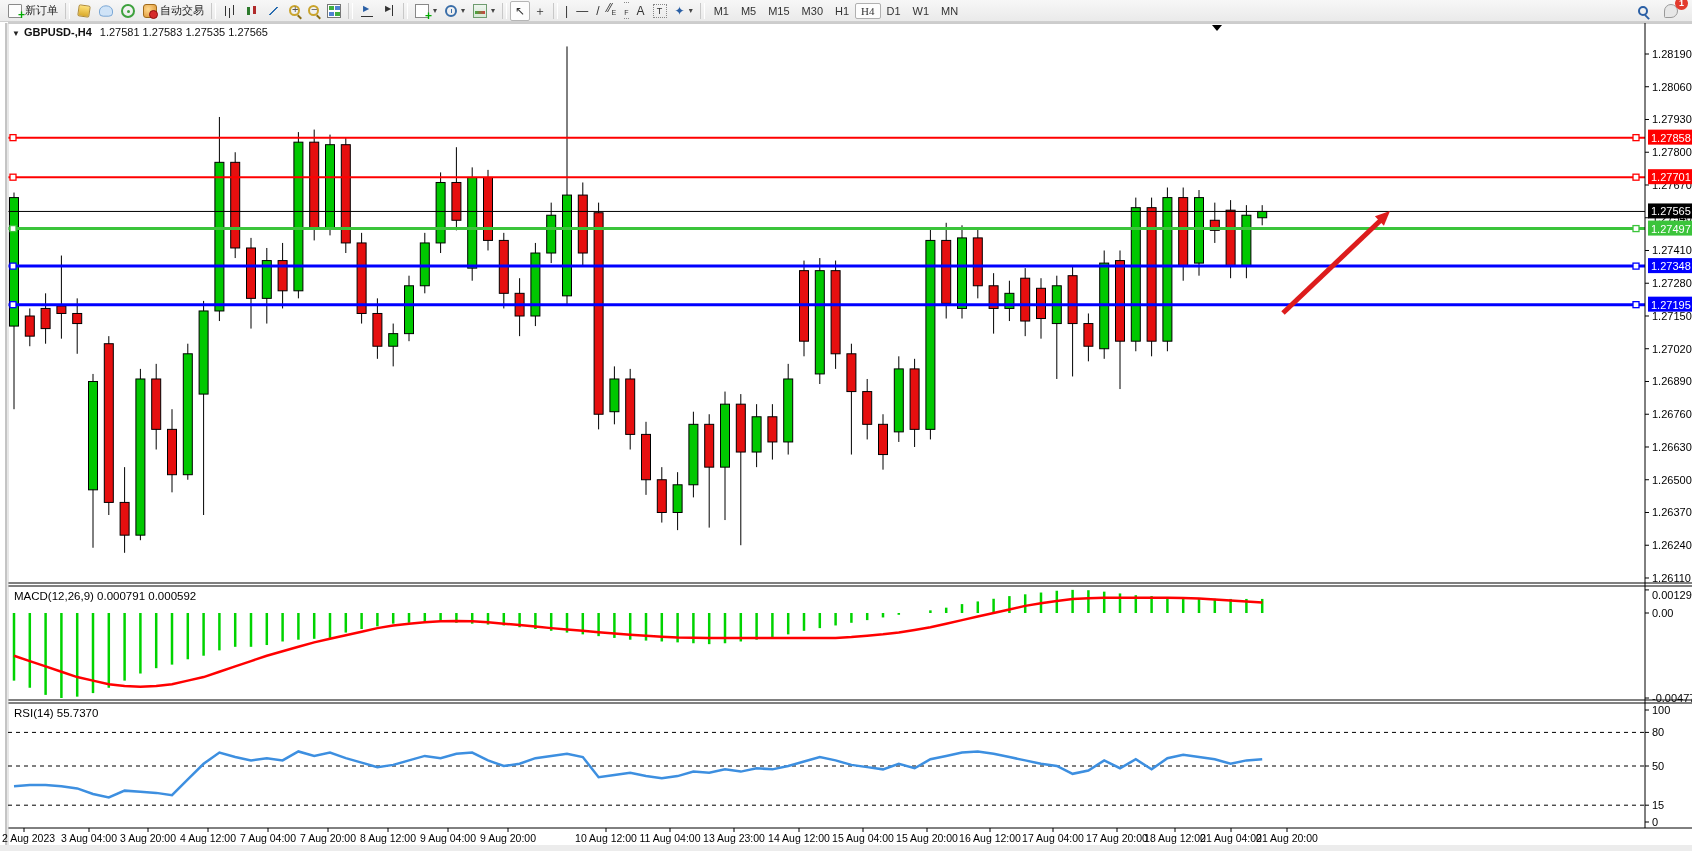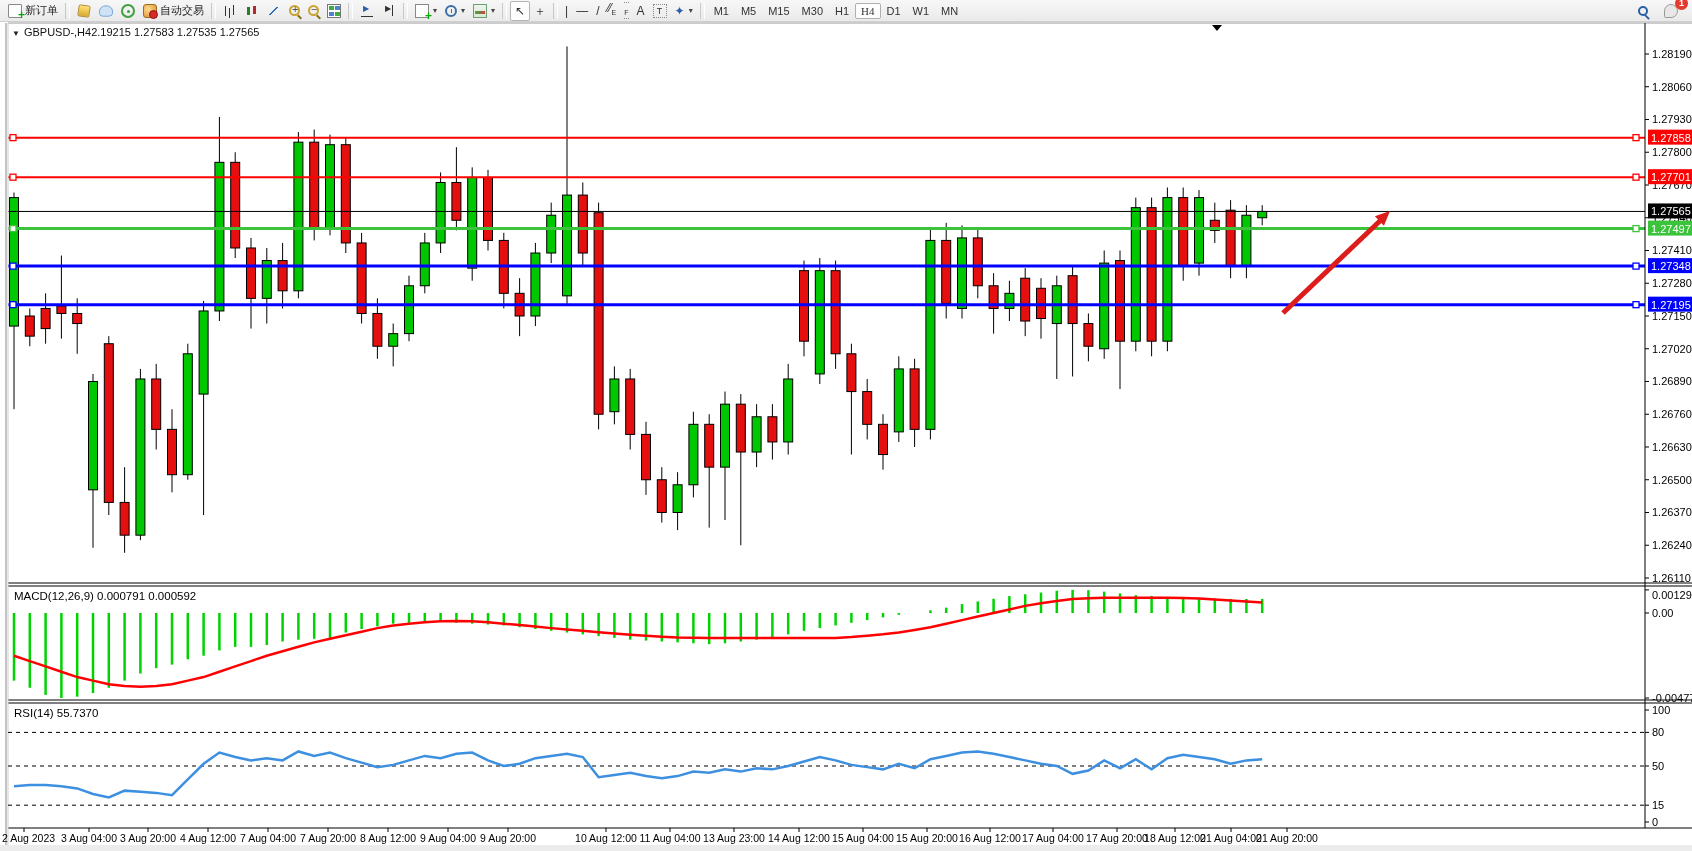--- a/index.html
+++ b/index.html
@@ -46,21 +46,21 @@
   .tf-btn{padding:2px 6px;border-radius:2px;color:#333;}
   .tf-btn.active{background:#fdfdfd;border:1px solid #b0b0b0;padding:1px 5px;font-family:Liberation Serif, serif;}
   #tb-right{margin-left:auto;display:flex;align-items:center;gap:8px;padding-right:6px;}
   .ic-search{border:2px solid #2a5fa5;border-radius:50%;width:10px;height:10px;}
   .ic-search:before{content:"";position:absolute;right:-4px;bottom:-4px;width:6px;height:2px;background:#2a5fa5;transform:rotate(45deg);}
   .ic-chat{background:#e7e7e7;border:1px solid #9a9a9a;border-radius:50% 50% 50% 10%;}
   .badge{position:absolute;right:-6px;top:-5px;background:#e33b2e;color:#fff;border-radius:50%;width:13px;height:13px;font-size:9px;line-height:13px;text-align:center;font-weight:bold;}
   
   #chart-title{position:absolute;left:12px;top:26px;font-size:11px;color:#111;z-index:5;}
   #chart-title .tri{font-size:8px;color:#222;margin-right:4px;}
-  #chart-title b{font-weight:normal;}
+  #chart-title b{font-weight:bold;margin-right:8px;}
   svg text{font-family:"Liberation Sans",sans-serif;}
 </style>
 </head>
 <body>
 
 <div id="app">
 
   <div id="toolbar">
     <div class="tb-group">
       <div class="tb-btn">
@@ -171,21 +171,21 @@
           <span class="tb-ic ic-search"></span>
         </div>
       <div class="tb-btn" style="position:relative">
         <span class="tb-ic ic-chat"></span>
         <span class="badge">1</span>
       </div>
     </div>
   </div>
 
   <div id="chart-title">
-    <span class="tri">▼</span><b>GBPUSD-,H4</b><span>2.19215 1.27583 1.27535 1.27565</span>
+    <span class="tri">▼</span><b>GBPUSD-,H4</b><span>1.27581 1.27583 1.27535 1.27565</span>
   </div>
 
   <svg id="chart" width="1692" height="829" viewBox="0 22 1692 829" style="position:absolute;left:0;top:22px">
       <rect x="0" y="22" width="1692" height="829" fill="#ffffff"></rect>
       <rect x="0" y="845" width="1692" height="6" fill="#ececec"></rect>
       <line x1="14" y1="192.55600000000152" x2="14" y2="409.20720000000006" stroke="#000" stroke-width="1"></line>
       <rect x="9.5" y="197.59440000000097" width="9" height="128.4792000000026" fill="#00c800" stroke="#000" stroke-width="1"></rect>
       <line x1="29.8" y1="308.4391999999999" x2="29.8" y2="346.2272000000014" stroke="#000" stroke-width="1"></line>
       <rect x="25.3" y="315.9967999999991" width="9" height="20.153600000003394" fill="#e60f0f" stroke="#000" stroke-width="1"></rect>
       <line x1="45.6" y1="293.3240000000016" x2="45.6" y2="343.7080000000017" stroke="#000" stroke-width="1"></line>

